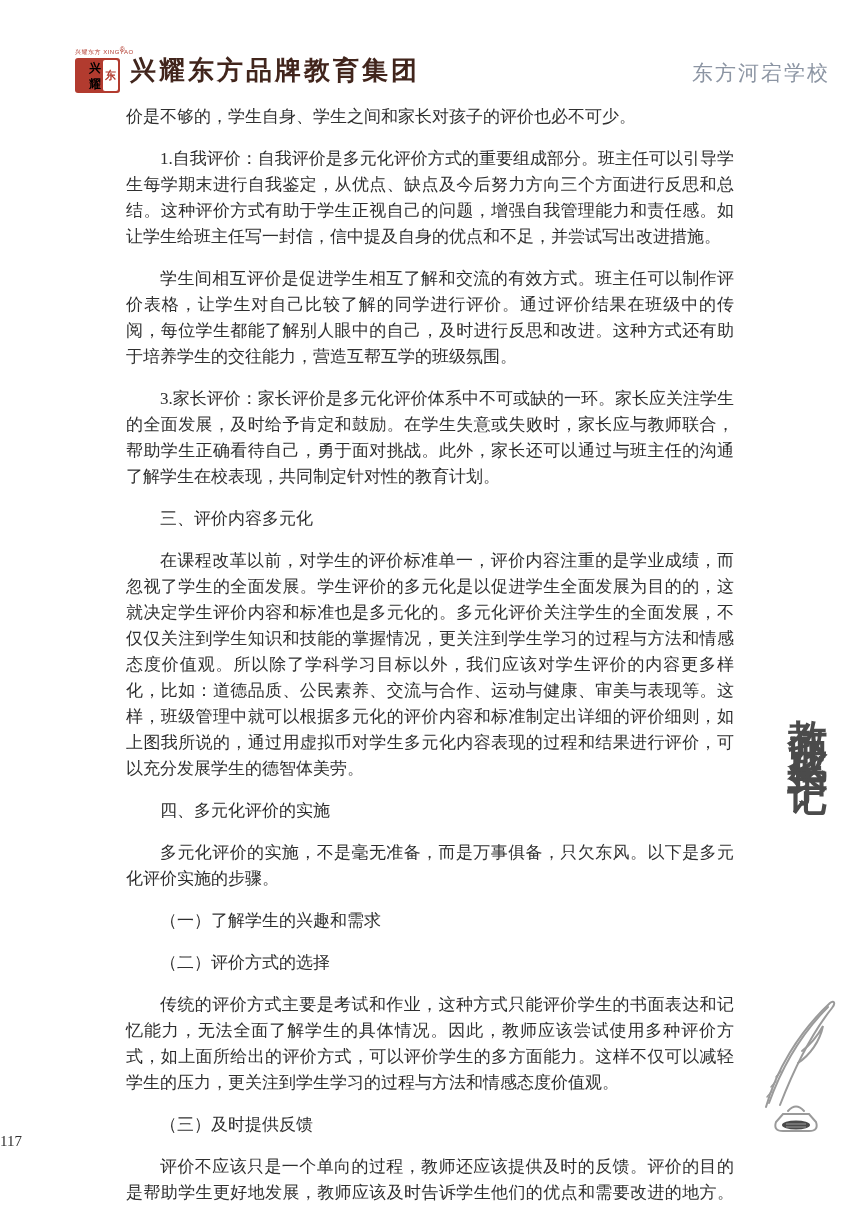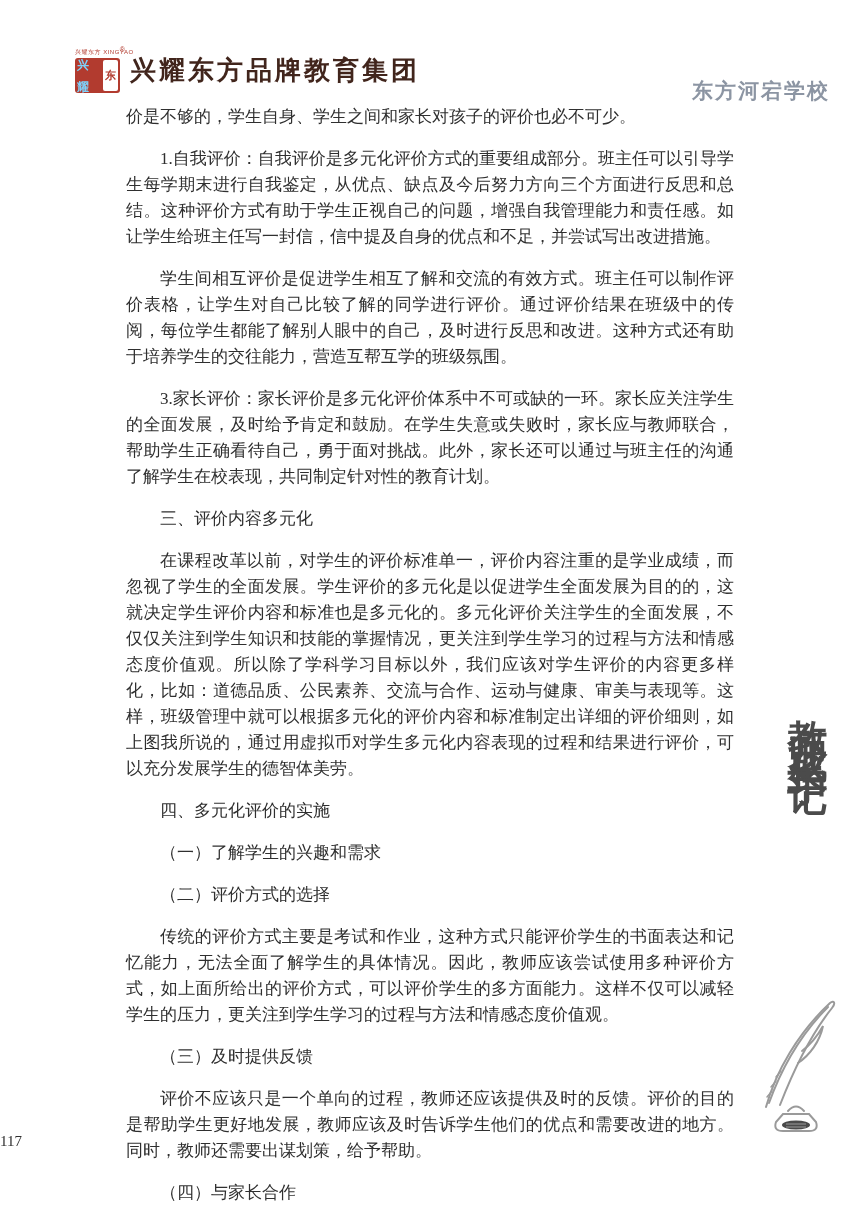--- a/index.html
+++ b/index.html
@@ -55,25 +55,25 @@
     height: 35px;
     background: #b23b2f;
     border-radius: 3px;
     display: flex;
     align-items: stretch;
     box-sizing: border-box;
     padding: 2px;
   }
   .seal-left {
     flex: 1;
-    color: #7dd3fc;
+    color: #000000;
     font-size: 12px;
-    line-height: 22px;
-    font-weight: bold;
-    text-align: left;
+    line-height: 16px;
+    font-weight: bold;
+    text-align: right;
     display: flex;
     flex-direction: column;
     justify-content: center;
     letter-spacing: 1px;
   }
   .seal-right {
     width: 15px;
     background: #ffffff;
     border-radius: 2px;
     color: #b23b2f;
@@ -94,25 +94,24 @@
     color: #41251c;
     letter-spacing: 3px;
     white-space: nowrap;
   }
   .school-name {
     position: absolute;
     right: 0;
     top: 11px;
     font-size: 21px;
     line-height: 28px;
-    font-weight: bold;
+    font-weight: normal;
     color: #8c95a3;
     letter-spacing: 2px;
     white-space: nowrap;
-    margin-top: 18px;
   }
 
   
   .doc-body {
     position: absolute;
     left: 110px;
     top: 88px;
     width: 640px;
     font-size: 17px;
     line-height: 26px;
@@ -182,20 +181,21 @@
   </div>
 
   <div class="doc-body">
       <p class="">价是不够的，学生自身、学生之间和家长对孩子的评价也必不可少。</p>
       <p class="indent">1.自我评价：自我评价是多元化评价方式的重要组成部分。班主任可以引导学生每学期末进行自我鉴定，从优点、缺点及今后努力方向三个方面进行反思和总结。这种评价方式有助于学生正视自己的问题，增强自我管理能力和责任感。如让学生给班主任写一封信，信中提及自身的优点和不足，并尝试写出改进措施。</p>
       <p class="indent">学生间相互评价是促进学生相互了解和交流的有效方式。班主任可以制作评价表格，让学生对自己比较了解的同学进行评价。通过评价结果在班级中的传阅，每位学生都能了解别人眼中的自己，及时进行反思和改进。这种方式还有助于培养学生的交往能力，营造互帮互学的班级氛围。</p>
       <p class="indent">3.家长评价：家长评价是多元化评价体系中不可或缺的一环。家长应关注学生的全面发展，及时给予肯定和鼓励。在学生失意或失败时，家长应与教师联合，帮助学生正确看待自己，勇于面对挑战。此外，家长还可以通过与班主任的沟通了解学生在校表现，共同制定针对性的教育计划。</p>
       <p class="indent">三、评价内容多元化</p>
       <p class="indent">在课程改革以前，对学生的评价标准单一，评价内容注重的是学业成绩，而忽视了学生的全面发展。学生评价的多元化是以促进学生全面发展为目的的，这就决定学生评价内容和标准也是多元化的。多元化评价关注学生的全面发展，不仅仅关注到学生知识和技能的掌握情况，更关注到学生学习的过程与方法和情感态度价值观。所以除了学科学习目标以外，我们应该对学生评价的内容更多样化，比如：道德品质、公民素养、交流与合作、运动与健康、审美与表现等。这样，班级管理中就可以根据多元化的评价内容和标准制定出详细的评价细则，如上图我所说的，通过用虚拟币对学生多元化内容表现的过程和结果进行评价，可以充分发展学生的德智体美劳。</p>
       <p class="indent">四、多元化评价的实施</p>
+      <p class="indent">多元化评价的实施，不是毫无准备，而是万事俱备，只欠东风。以下是多元化评价实施的步骤。</p>
       <p class="indent">（一）了解学生的兴趣和需求</p>
       <p class="indent">（二）评价方式的选择</p>
       <p class="indent">传统的评价方式主要是考试和作业，这种方式只能评价学生的书面表达和记忆能力，无法全面了解学生的具体情况。因此，教师应该尝试使用多种评价方式，如上面所给出的评价方式，可以评价学生的多方面能力。这样不仅可以减轻学生的压力，更关注到学生学习的过程与方法和情感态度价值观。</p>
       <p class="indent">（三）及时提供反馈</p>
       <p class="indent">评价不应该只是一个单向的过程，教师还应该提供及时的反馈。评价的目的是帮助学生更好地发展，教师应该及时告诉学生他们的优点和需要改进的地方。同时，教师还需要出谋划策，给予帮助。</p>
       <p class="indent">（四）与家长合作</p>
     </div>
 
   <div class="side-note">教师成长手记</div>
 

